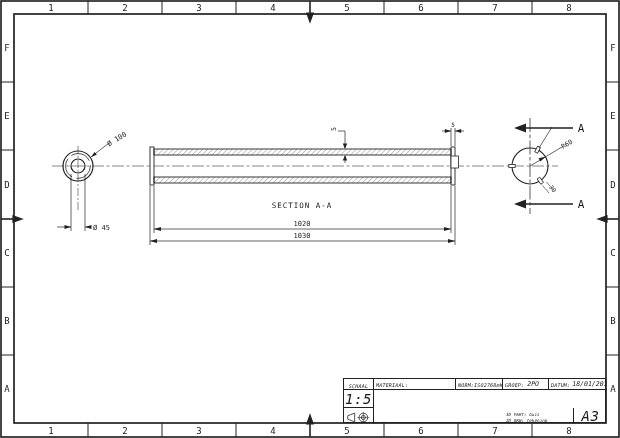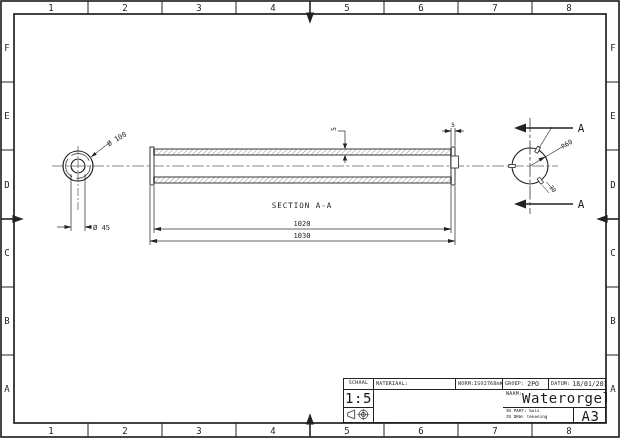--- a/index.html
+++ b/index.html
@@ -5,21 +5,21 @@
   html,body{margin:0;padding:0;background:#888;}
   .page{
     position:relative;width:620px;height:438px;background:#ffffff;
     font-family:"DejaVu Sans Mono", monospace;color:#1a1a1a;overflow:hidden;
   }
   svg text{font-family:"DejaVu Sans Mono", monospace;fill:#1a1a1a;}
   
   .tb{position:absolute;left:343px;top:378px;width:263px;height:45px;
       border:1.5px solid #222;box-sizing:border-box;background:#fff;}
   .tb .cell{position:absolute;box-sizing:border-box;border-color:#222;border-style:solid;border-width:0;
-      display:flex;align-items:flex-start;overflow:hidden;white-space:nowrap;}
+      display:flex;align-items:flex-end;overflow:hidden;white-space:nowrap;font-style:italic;}
   .br{border-right-width:1px !important;}
   .bb{border-bottom-width:1px !important;}
   .lab{font-size:5px;letter-spacing:0.2px;}
   .val-s{font-size:6.5px;}
   .val-m{font-size:14px;letter-spacing:0.5px;}
   .center{justify-content:center;}
   .top{align-items:flex-start;}
   .pad{padding:1px 2px;}
   .logo{font-family:"DejaVu Sans",sans-serif;font-weight:bold;font-size:7px;color:#2e9bd6;}
   .school{font-size:4.3px;line-height:5.4px;margin-left:5px;letter-spacing:0.1px;}
@@ -233,24 +233,20 @@
     <span class="val-s" style="margin-left:3px;">2PO</span>
   </div>
   <div class="cell bb pad" style="left:205px;top:0;width:58px;height:11px;border-width:0;">
     <span class="lab">DATUM:</span>
     <span class="val-s" style="margin-left:2px;">18/01/2016</span>
   </div>
 
   <div class="cell br bb center" style="left:0;top:11px;width:30px;height:18px;border-width:0;">
     <span class="val-m">1:5</span>
   </div>
-  <div class="cell bb" style="left:159px;top:11px;width:104px;height:18px;border-width:0;">
-    <span class="lab" style="padding-left:3px;">NAAM:</span>
-    <span class="val-m" style="flex:1;text-align:center;">Waterorgel</span>
-  </div>
 
   <div class="cell br center" style="left:0;top:29px;width:30px;height:16px;border-width:0;">
     <svg width="26" height="13" viewBox="0 0 30 14">
       <g fill="none" stroke="#222" stroke-width="0.9">
         <path d="M2,5 L10,2 L10,12 L2,9 Z"></path>
         <circle cx="20" cy="7" r="5"></circle>
         <circle cx="20" cy="7" r="2.4"></circle>
         <line x1="13" y1="7" x2="27" y2="7" stroke-width="0.6"></line>
         <line x1="20" y1="0.5" x2="20" y2="13.5" stroke-width="0.6"></line>
       </g>

